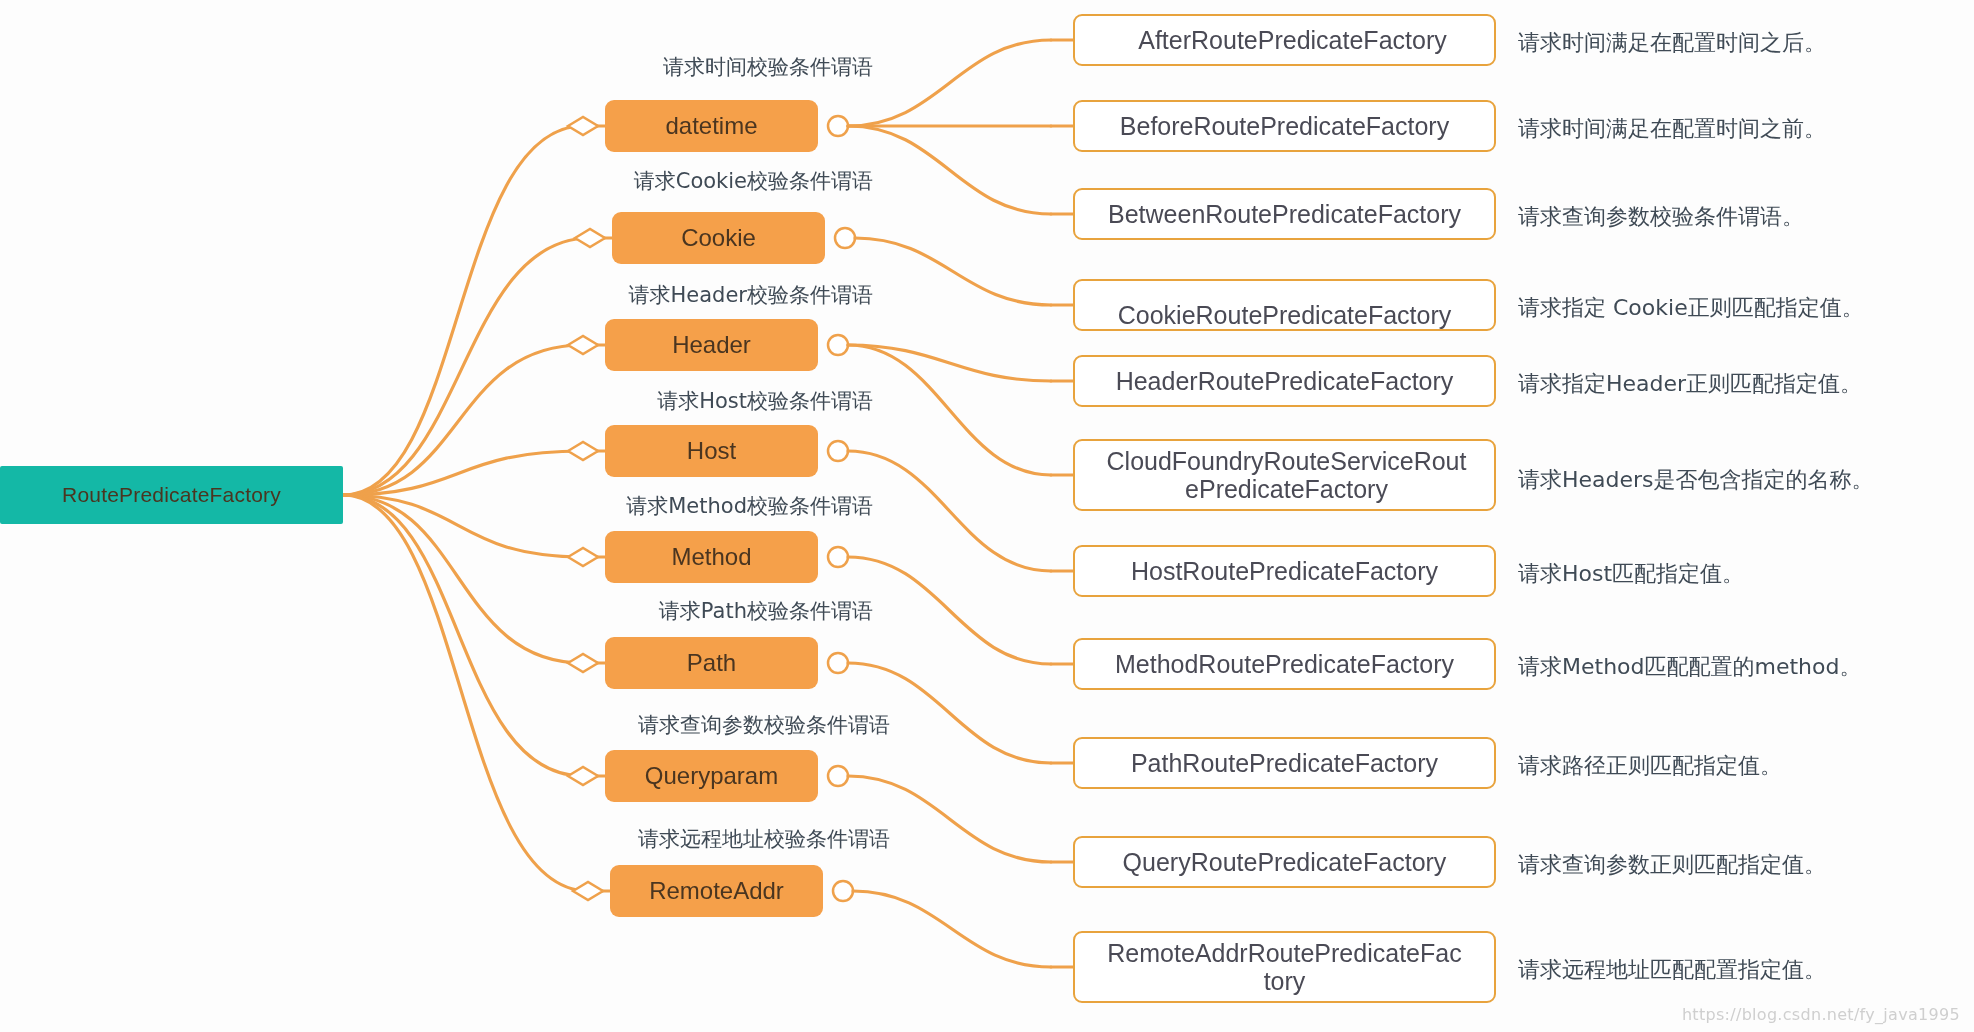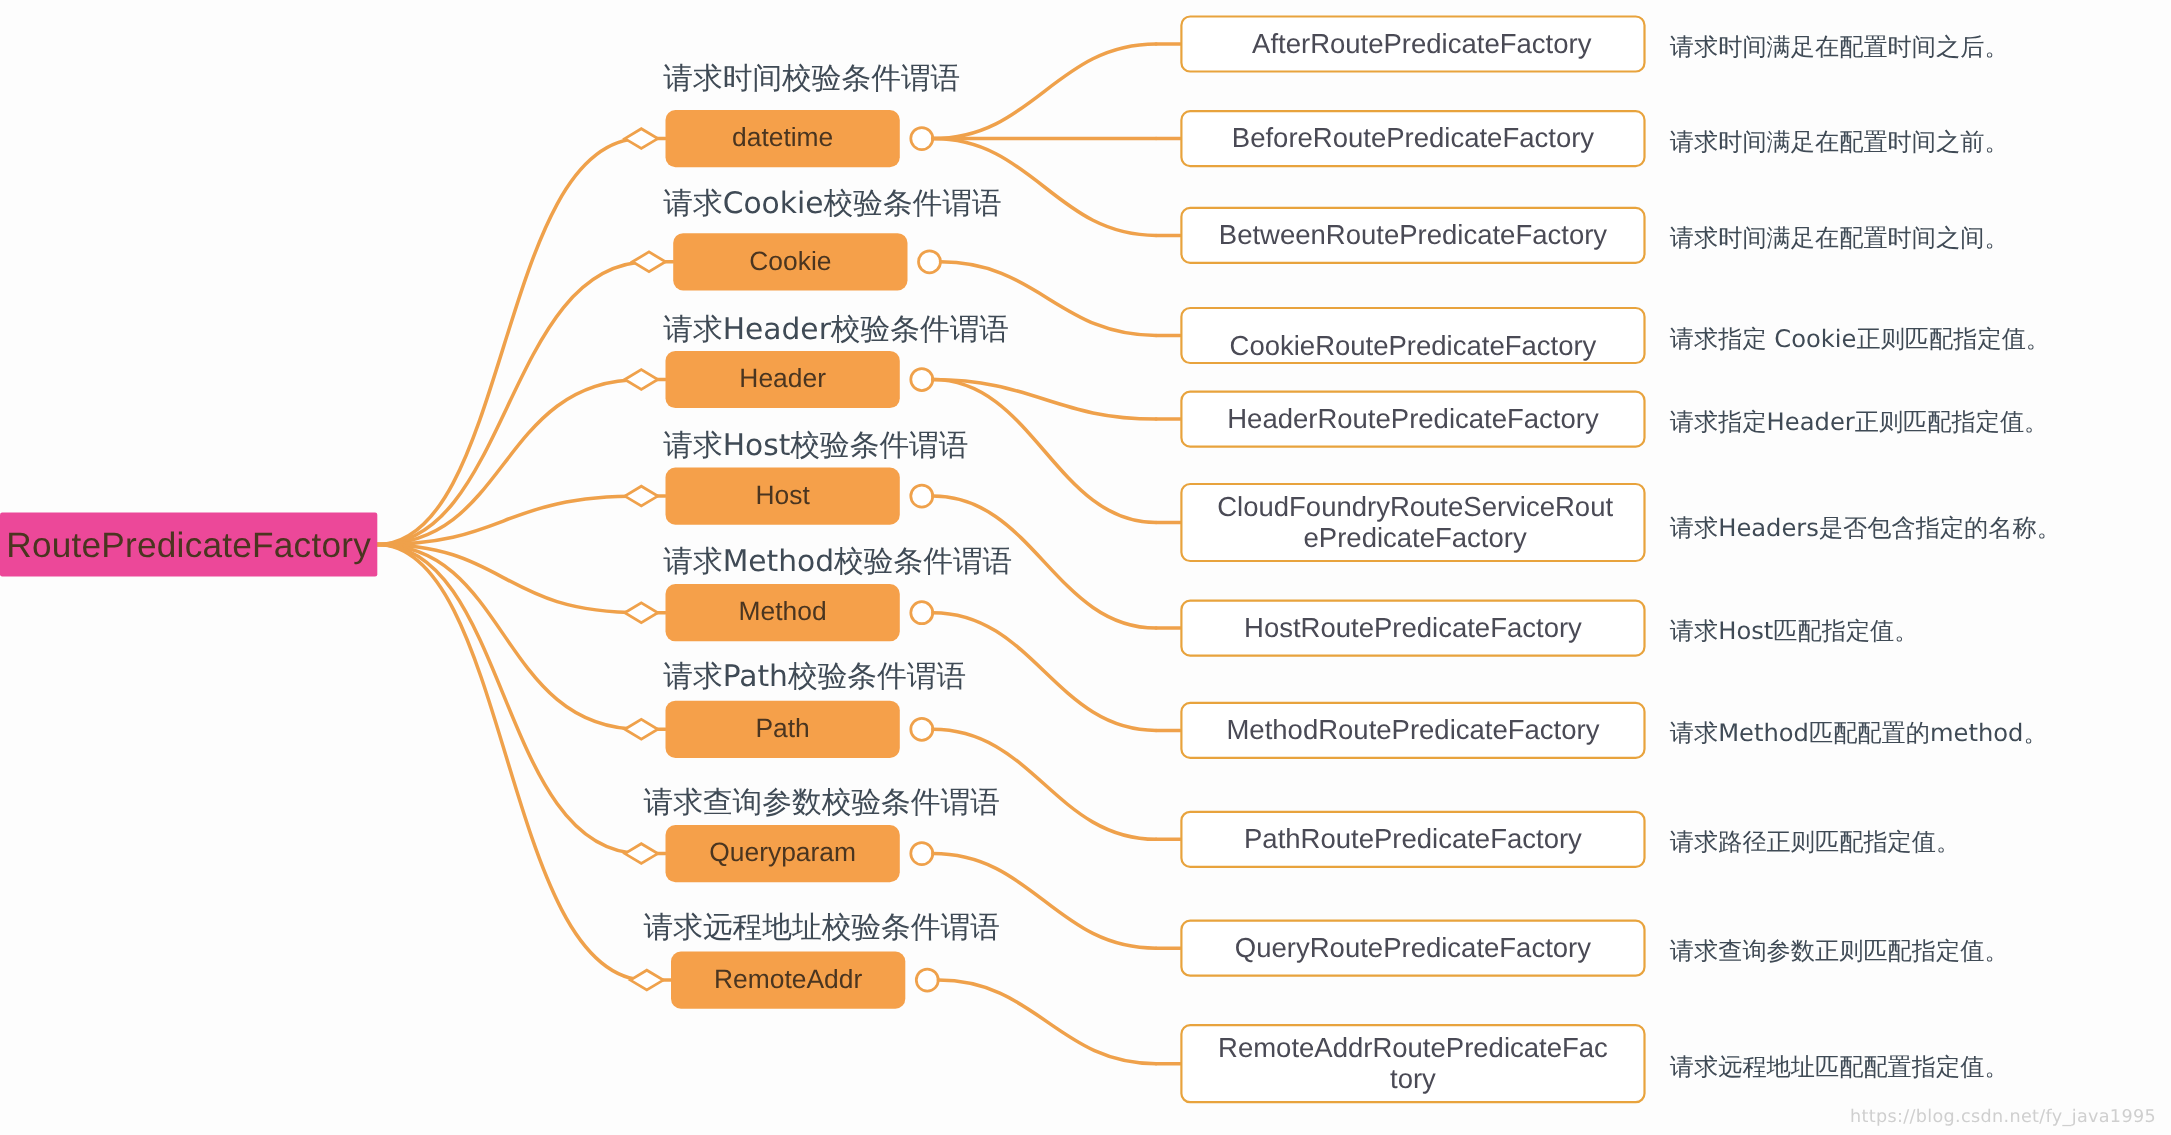--- a/index.html
+++ b/index.html
@@ -22,48 +22,48 @@
     position: absolute;
     left: 0;
     top: 0;
     width: 1974px;
     height: 1032px;
     pointer-events: none;
   }
   
   .root-node {
     position: absolute;
-    background: #ec4899;
+    background: #14b8a6;
     color: #4a3520;
     display: flex;
     align-items: center;
     justify-content: center;
-    font-size: 32px;
+    font-size: 21px;
     letter-spacing: .2px;
     box-sizing: border-box;
     border-radius: 2px;
   }
   
   .mid-node {
     position: absolute;
     background: #F5A04A;
     color: #4a3520;
     display: flex;
     align-items: center;
     justify-content: center;
     font-size: 24px;
     border-radius: 9px;
     box-sizing: border-box;
   }
   .mid-label {
     position: absolute;
     color: #3f4a55;
-    font-size: 27px;
+    font-size: 21px;
     white-space: nowrap;
-    text-align: left;
+    text-align: right;
     font-family: "DejaVu Sans", "Liberation Sans", sans-serif;
   }
   
   .leaf-box {
     position: absolute;
     background: #ffffff;
     border: 2.5px solid #E8A33D;
     border-radius: 9px;
     display: flex;
     align-items: center;
@@ -227,21 +227,21 @@
     </div>
   <div class="leaf-box" style="left:1073px; top:931px; width:423px; height:72px;">
     <span>
       <span>RemoteAddrRoutePredicateFac</span><br>
       <span>tory</span>
     </span>
   </div>
 
   <div class="leaf-desc" style="left:1518px; top:28px;">请求时间满足在配置时间之后。</div>
   <div class="leaf-desc" style="left:1518px; top:114px;">请求时间满足在配置时间之前。</div>
-  <div class="leaf-desc" style="left:1518px; top:202px;">请求时间满足在配置时间之间。</div>
+  <div class="leaf-desc" style="left:1518px; top:202px;">请求查询参数校验条件谓语。</div>
   <div class="leaf-desc" style="left:1518px; top:293px;">请求指定 Cookie正则匹配指定值。</div>
   <div class="leaf-desc" style="left:1518px; top:369px;">请求指定Header正则匹配指定值。</div>
   <div class="leaf-desc" style="left:1518px; top:465px;">请求Headers是否包含指定的名称。</div>
   <div class="leaf-desc" style="left:1518px; top:559px;">请求Host匹配指定值。</div>
   <div class="leaf-desc" style="left:1518px; top:652px;">请求Method匹配配置的method。</div>
   <div class="leaf-desc" style="left:1518px; top:751px;">请求路径正则匹配指定值。</div>
   <div class="leaf-desc" style="left:1518px; top:850px;font-family:Liberation Mono, monospace;">请求查询参数正则匹配指定值。</div>
   <div class="leaf-desc" style="left:1518px; top:955px;">请求远程地址匹配配置指定值。</div>
 
   <div class="watermark">https://blog.csdn.net/fy_java1995</div>

